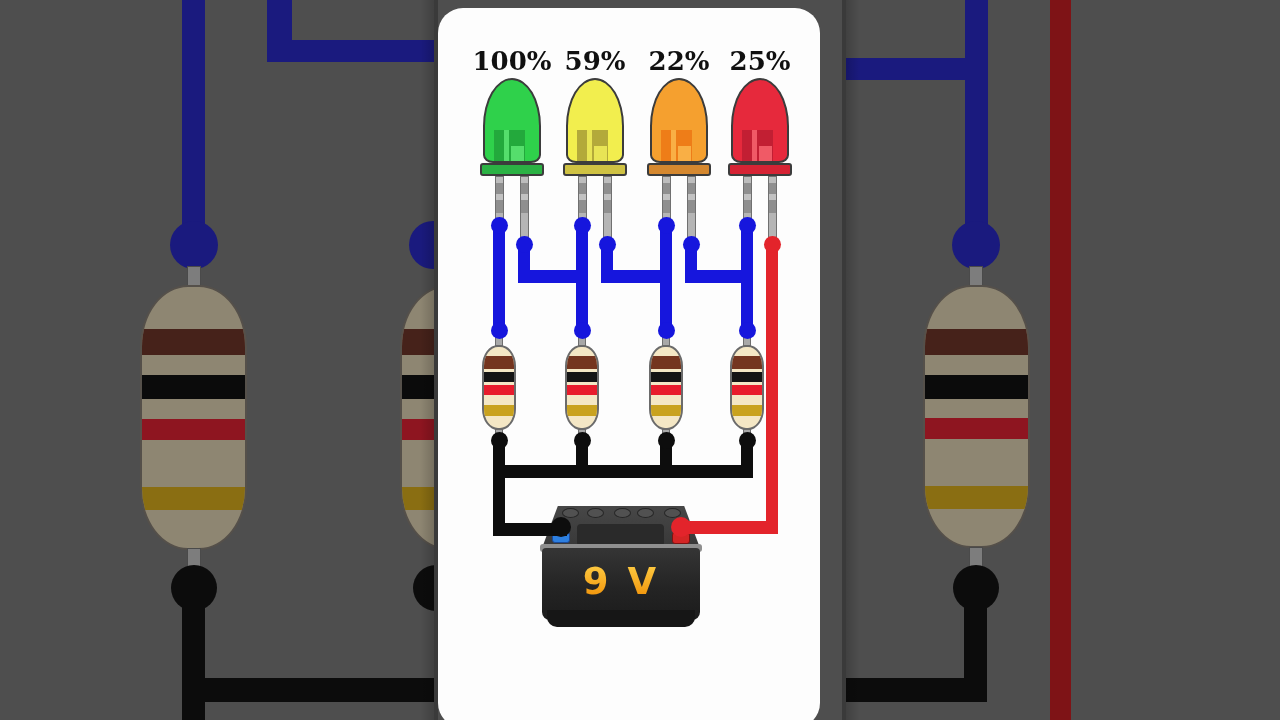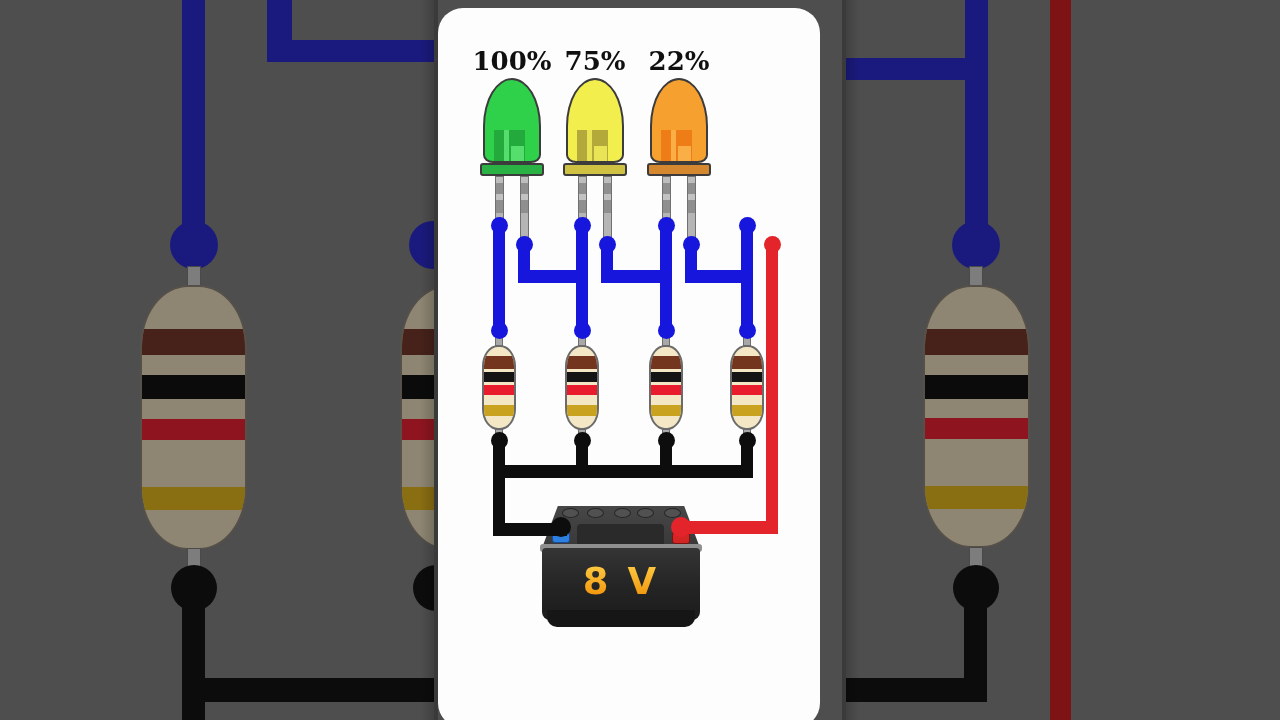--- a/index.html
+++ b/index.html
@@ -134,31 +134,41 @@
       <div class="pct">100%</div>
       <div class="dome"></div>
       <div class="chip"></div>
       <div class="slit"></div>
       <div class="notch"></div>
       <div class="flange"></div>
       <div class="leg l"></div>
       <div class="leg r"></div>
     </div>
     <div class="led" style="left: 125px; --body: #f2ee4e; --flange: #cfc243; --chip: #b3a93a; --notch: #e8e455;">
-      <div class="pct">75%</div>
+      <div class="pct">59%</div>
       <div class="dome"></div>
       <div class="chip"></div>
       <div class="slit"></div>
       <div class="notch"></div>
       <div class="flange"></div>
       <div class="leg l"></div>
       <div class="leg r"></div>
     </div>
     <div class="led" style="left: 209px; --body: #f5a02f; --flange: #d5882f; --chip: #ee7d18; --notch: #f9af45;">
       <div class="pct">22%</div>
+      <div class="dome"></div>
+      <div class="chip"></div>
+      <div class="slit"></div>
+      <div class="notch"></div>
+      <div class="flange"></div>
+      <div class="leg l"></div>
+      <div class="leg r"></div>
+    </div>
+    <div class="led" style="left: 290px; --body: #e6293c; --flange: #d62334; --chip: #c21f33; --notch: #f05a66;">
+      <div class="pct">25%</div>
       <div class="dome"></div>
       <div class="chip"></div>
       <div class="slit"></div>
       <div class="notch"></div>
       <div class="flange"></div>
       <div class="leg l"></div>
       <div class="leg r"></div>
     </div>
 
     <div class="battery-lid"></div>
@@ -166,21 +176,21 @@
     <div class="cap" style="left:149px;"></div>
     <div class="cap" style="left:176px;"></div>
     <div class="cap" style="left:199px;"></div>
     <div class="cap" style="left:226px;"></div>
     <div class="battery-handle"></div>
     <div class="bolt" style="left:114px;top:524px;width:18px;height:11px;background:var(--bolt_blue);border:1px solid #1b4a99;"></div>
     <div class="bolt" style="left:234px;top:524px;width:18px;height:12px;background:var(--bolt_red);border:1px solid #7e1212;"></div>
     <div class="battery-rim"></div>
     <div class="battery-body"></div>
     <div class="battery-base"></div>
-    <div class="battery-label">8 V</div>
+    <div class="battery-label">9 V</div>
 
     <div class="w blue" style="left:55px;top:218px;width:12px;height:106px;"></div>
     <div class="w blue" style="left:138px;top:218px;width:12px;height:106px;"></div>
     <div class="w blue" style="left:222px;top:218px;width:12px;height:106px;"></div>
     <div class="w blue" style="left:303px;top:218px;width:12px;height:106px;"></div>
     <div class="w blue" style="left:80px;top:237px;width:12px;height:38px;"></div>
     <div class="w blue" style="left:163px;top:237px;width:12px;height:38px;"></div>
     <div class="w blue" style="left:247px;top:237px;width:12px;height:38px;"></div>
     <div class="w blue" style="left:80px;top:262px;width:70px;height:13px;"></div>
     <div class="w blue" style="left:163px;top:262px;width:71px;height:13px;"></div>

